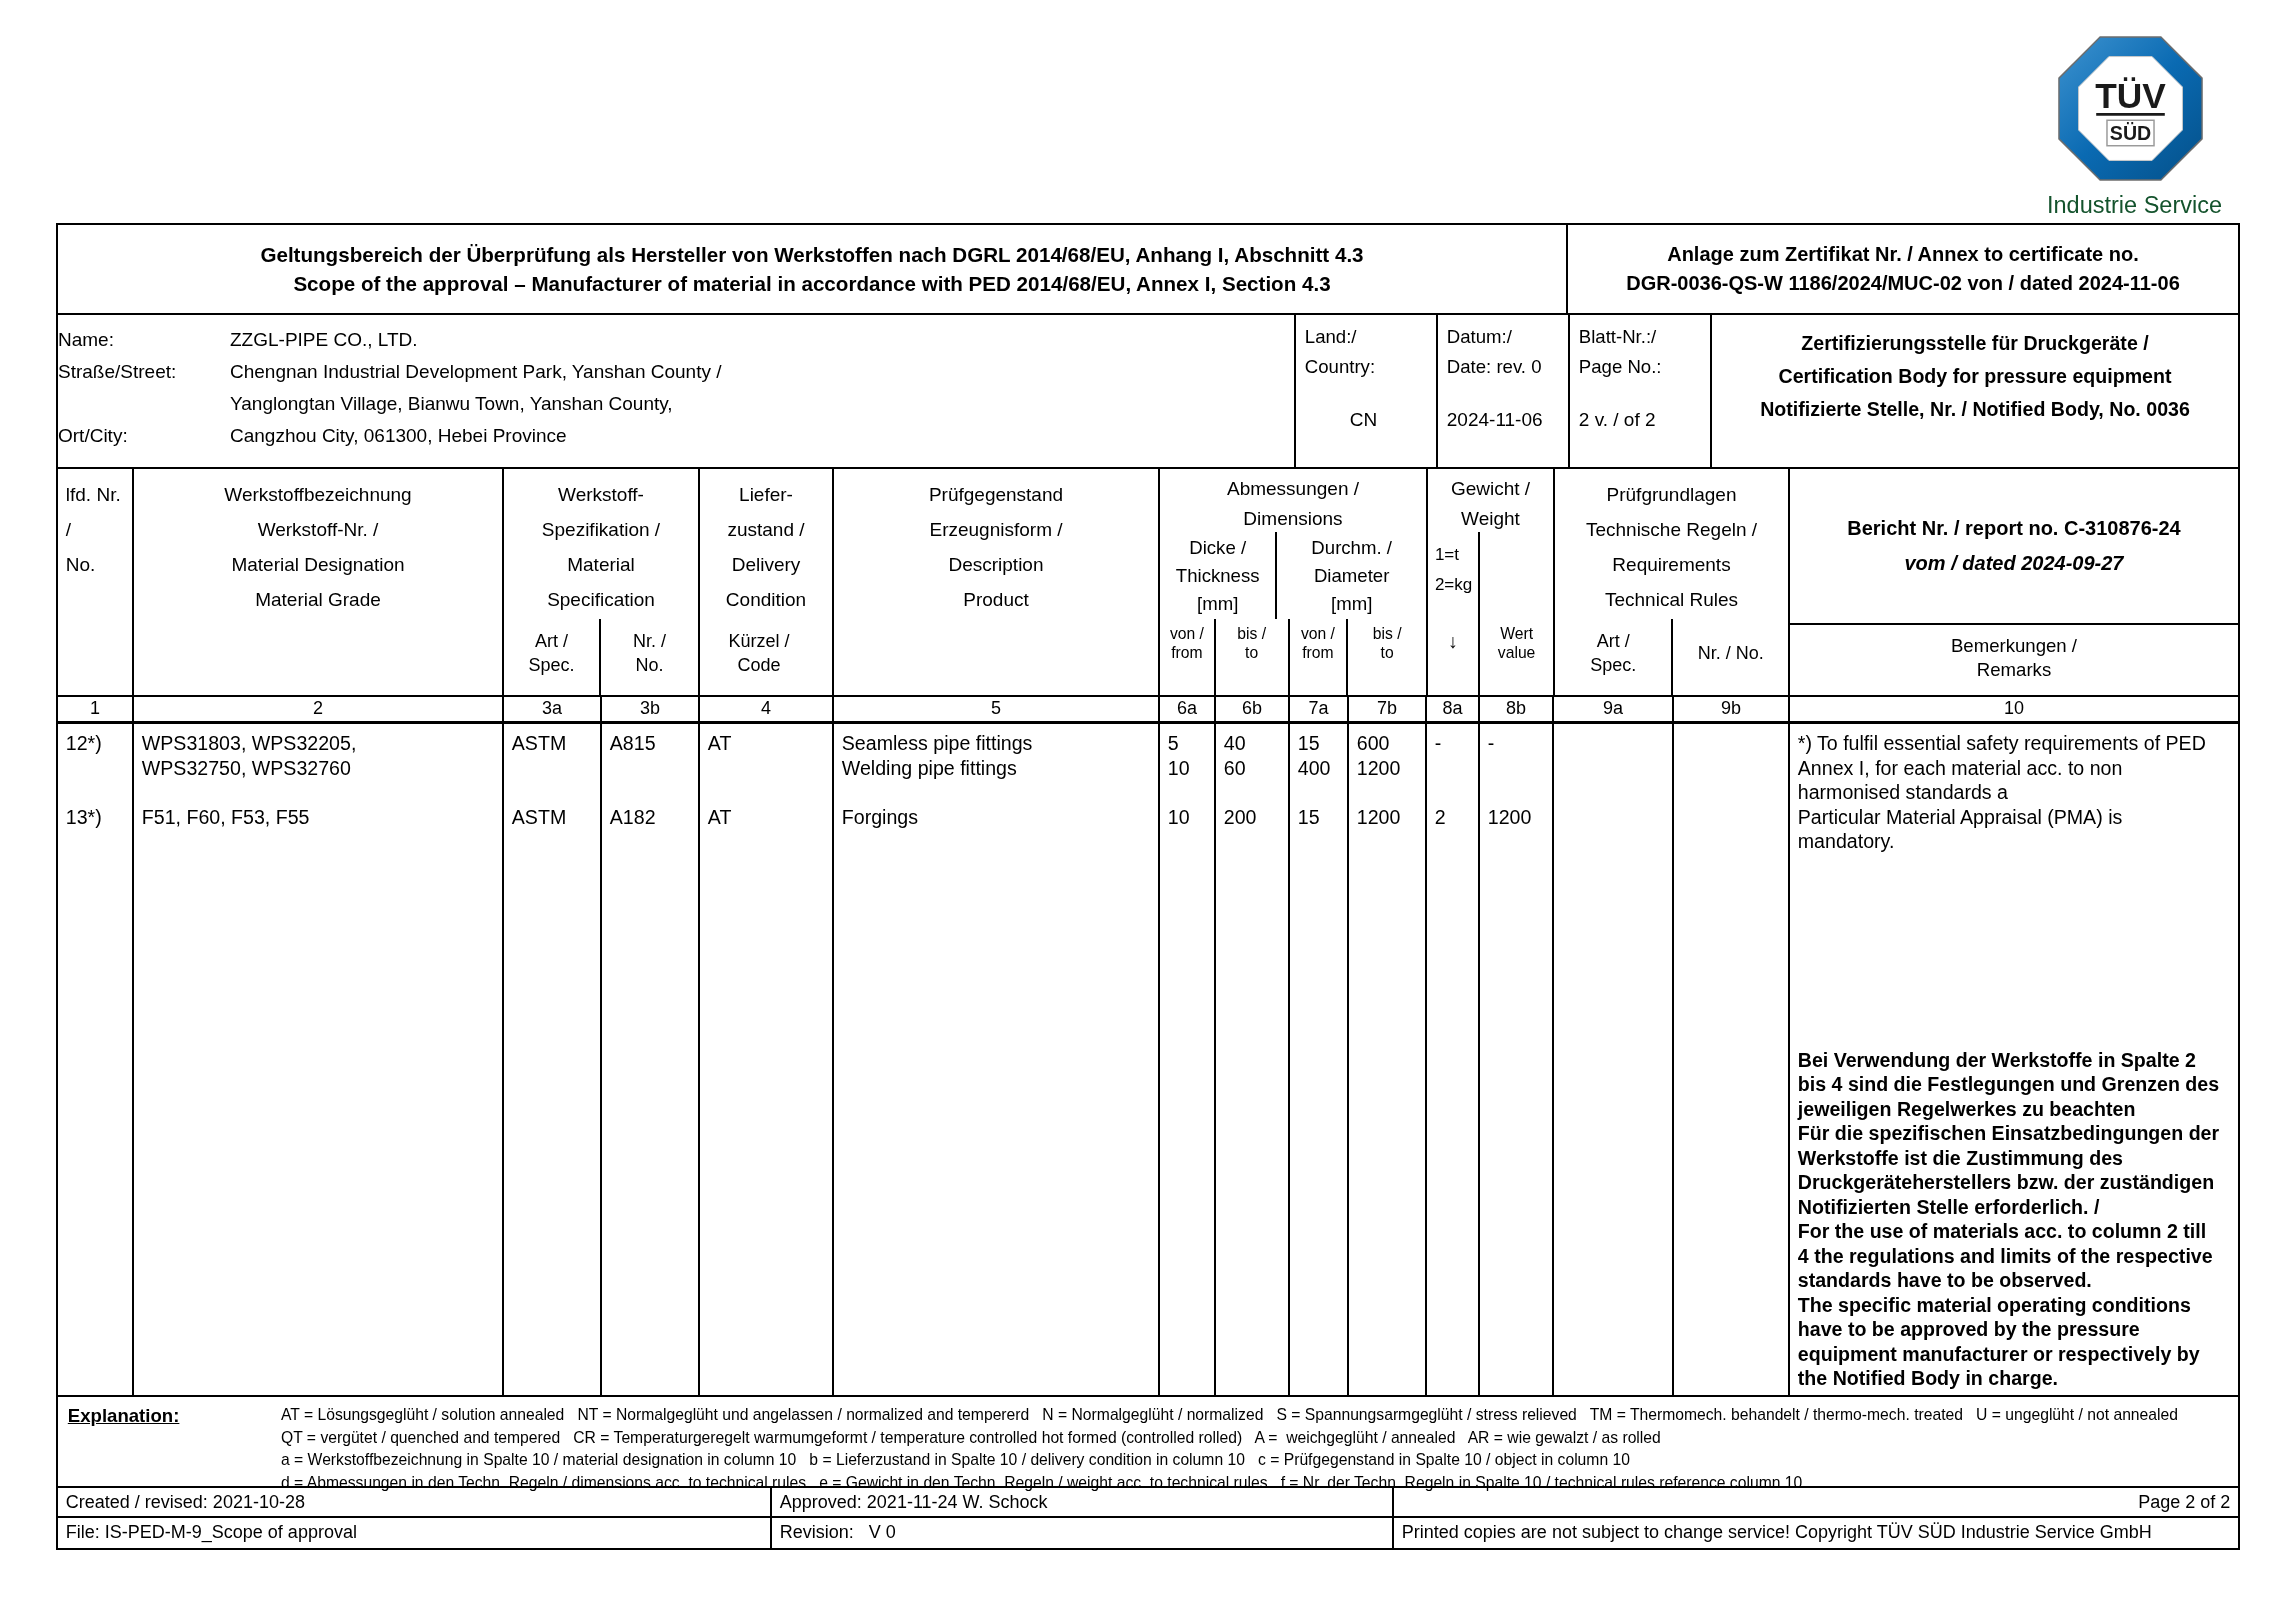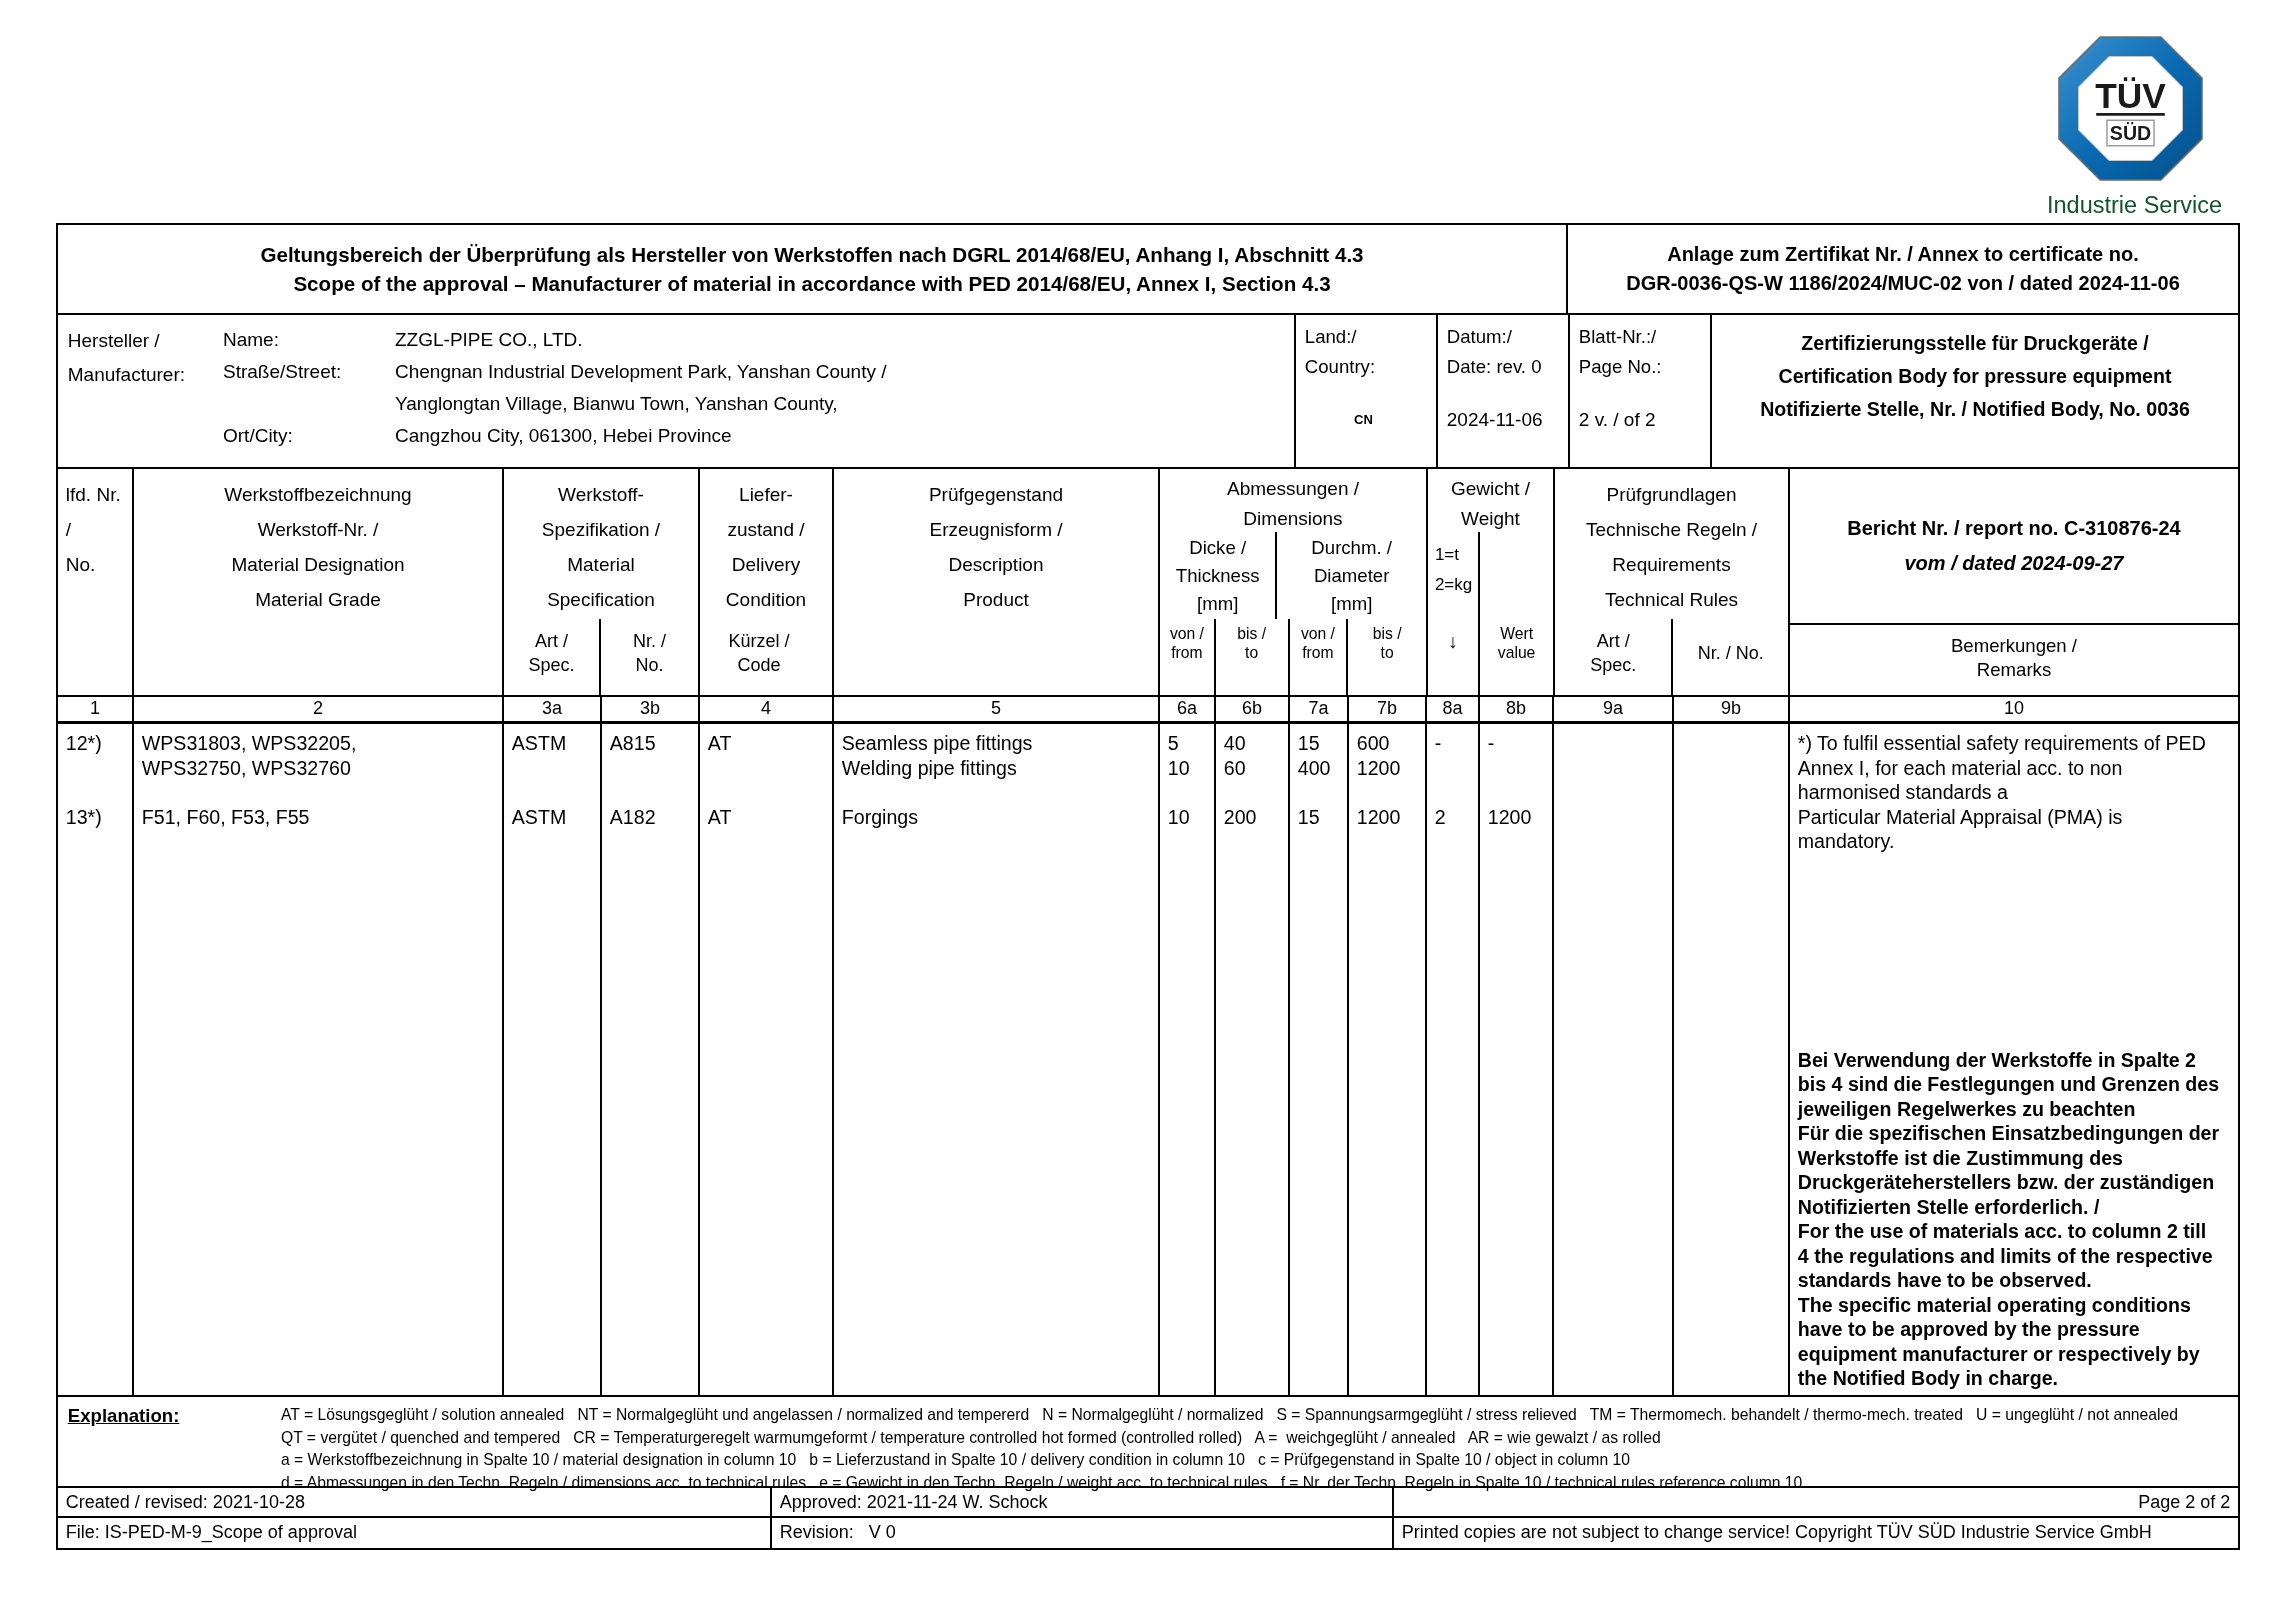--- a/index.html
+++ b/index.html
@@ -31,21 +31,21 @@
 
   
   .sec-manu { height:154px; border-bottom:2px solid #000; }
   .m-main { width:1238px; display:flex; padding-top:8.8px; }
   .m-lbl { width:165px; padding-left:9.8px; font-size:19px; line-height:34px; }
   .m-fields { width:172px; font-size:19px; line-height:32px; }
   .m-values { flex:1; font-size:19px; line-height:32px; }
   .m-sm { width:142px; padding:6.9px 0 0 8.8px; font-size:18.6px; line-height:30px; }
   .m-sm2 { width:132px; padding:6.9px 0 0 8.8px; font-size:18.6px; line-height:30px; }
   .m-val { margin-top:23.5px; font-size:19px; }
-  .m-cn { font-weight:bold; font-size:13px; text-align:center; margin-top:23.5px; padding-right:14px; }
+  .m-cn { font-weight:normal; font-size:19px; text-align:center; margin-top:23.5px; padding-right:14px; }
   .m-cert { flex:1; text-align:center; padding-top:11.8px; font-weight:bold; font-size:19.6px; line-height:33px; }
 
   
   .sec-thead { height:228px; border-bottom:2px solid #000; }
   .hg { border-right:2px solid #000; display:flex; flex-direction:column; }
   .hg:last-child { border-right:none; }
   .hg-top { flex:1; text-align:center; padding-top:7.8px; line-height:35px; font-size:19px; }
   .hg-top.left { text-align:left; padding-left:7.8px; }
   .hg-sub { height:76px; display:flex; }
   .hs { text-align:center; padding-top:9.8px; font-size:18px; line-height:24.5px; border-right:2px solid #000; }
@@ -124,22 +124,20 @@
       <div>Scope of the approval – Manufacturer of material in accordance with PED 2014/68/EU, Annex I, Section 4.3</div>
     </div>
     <div class="cell t-right">
       <div>Anlage zum Zertifikat Nr. / Annex to certificate no.</div>
       <div>DGR-0036-QS-W 1186/2024/MUC-02 von / dated 2024-11-06</div>
     </div>
   </div>
 
   <div class="row sec-manu">
     <div class="cell m-main">
-      <div class="m-lbl pre">Hersteller /
-Manufacturer:</div>
       <div class="m-fields pre">Name:
 Straße/Street:
 
 Ort/City:</div>
       <div class="m-values pre">ZZGL-PIPE CO., LTD.
 Chengnan Industrial Development Park, Yanshan County /
 Yanglongtan Village, Bianwu Town, Yanshan County,
 Cangzhou City, 061300, Hebei Province</div>
     </div>
     <div class="cell m-sm">

